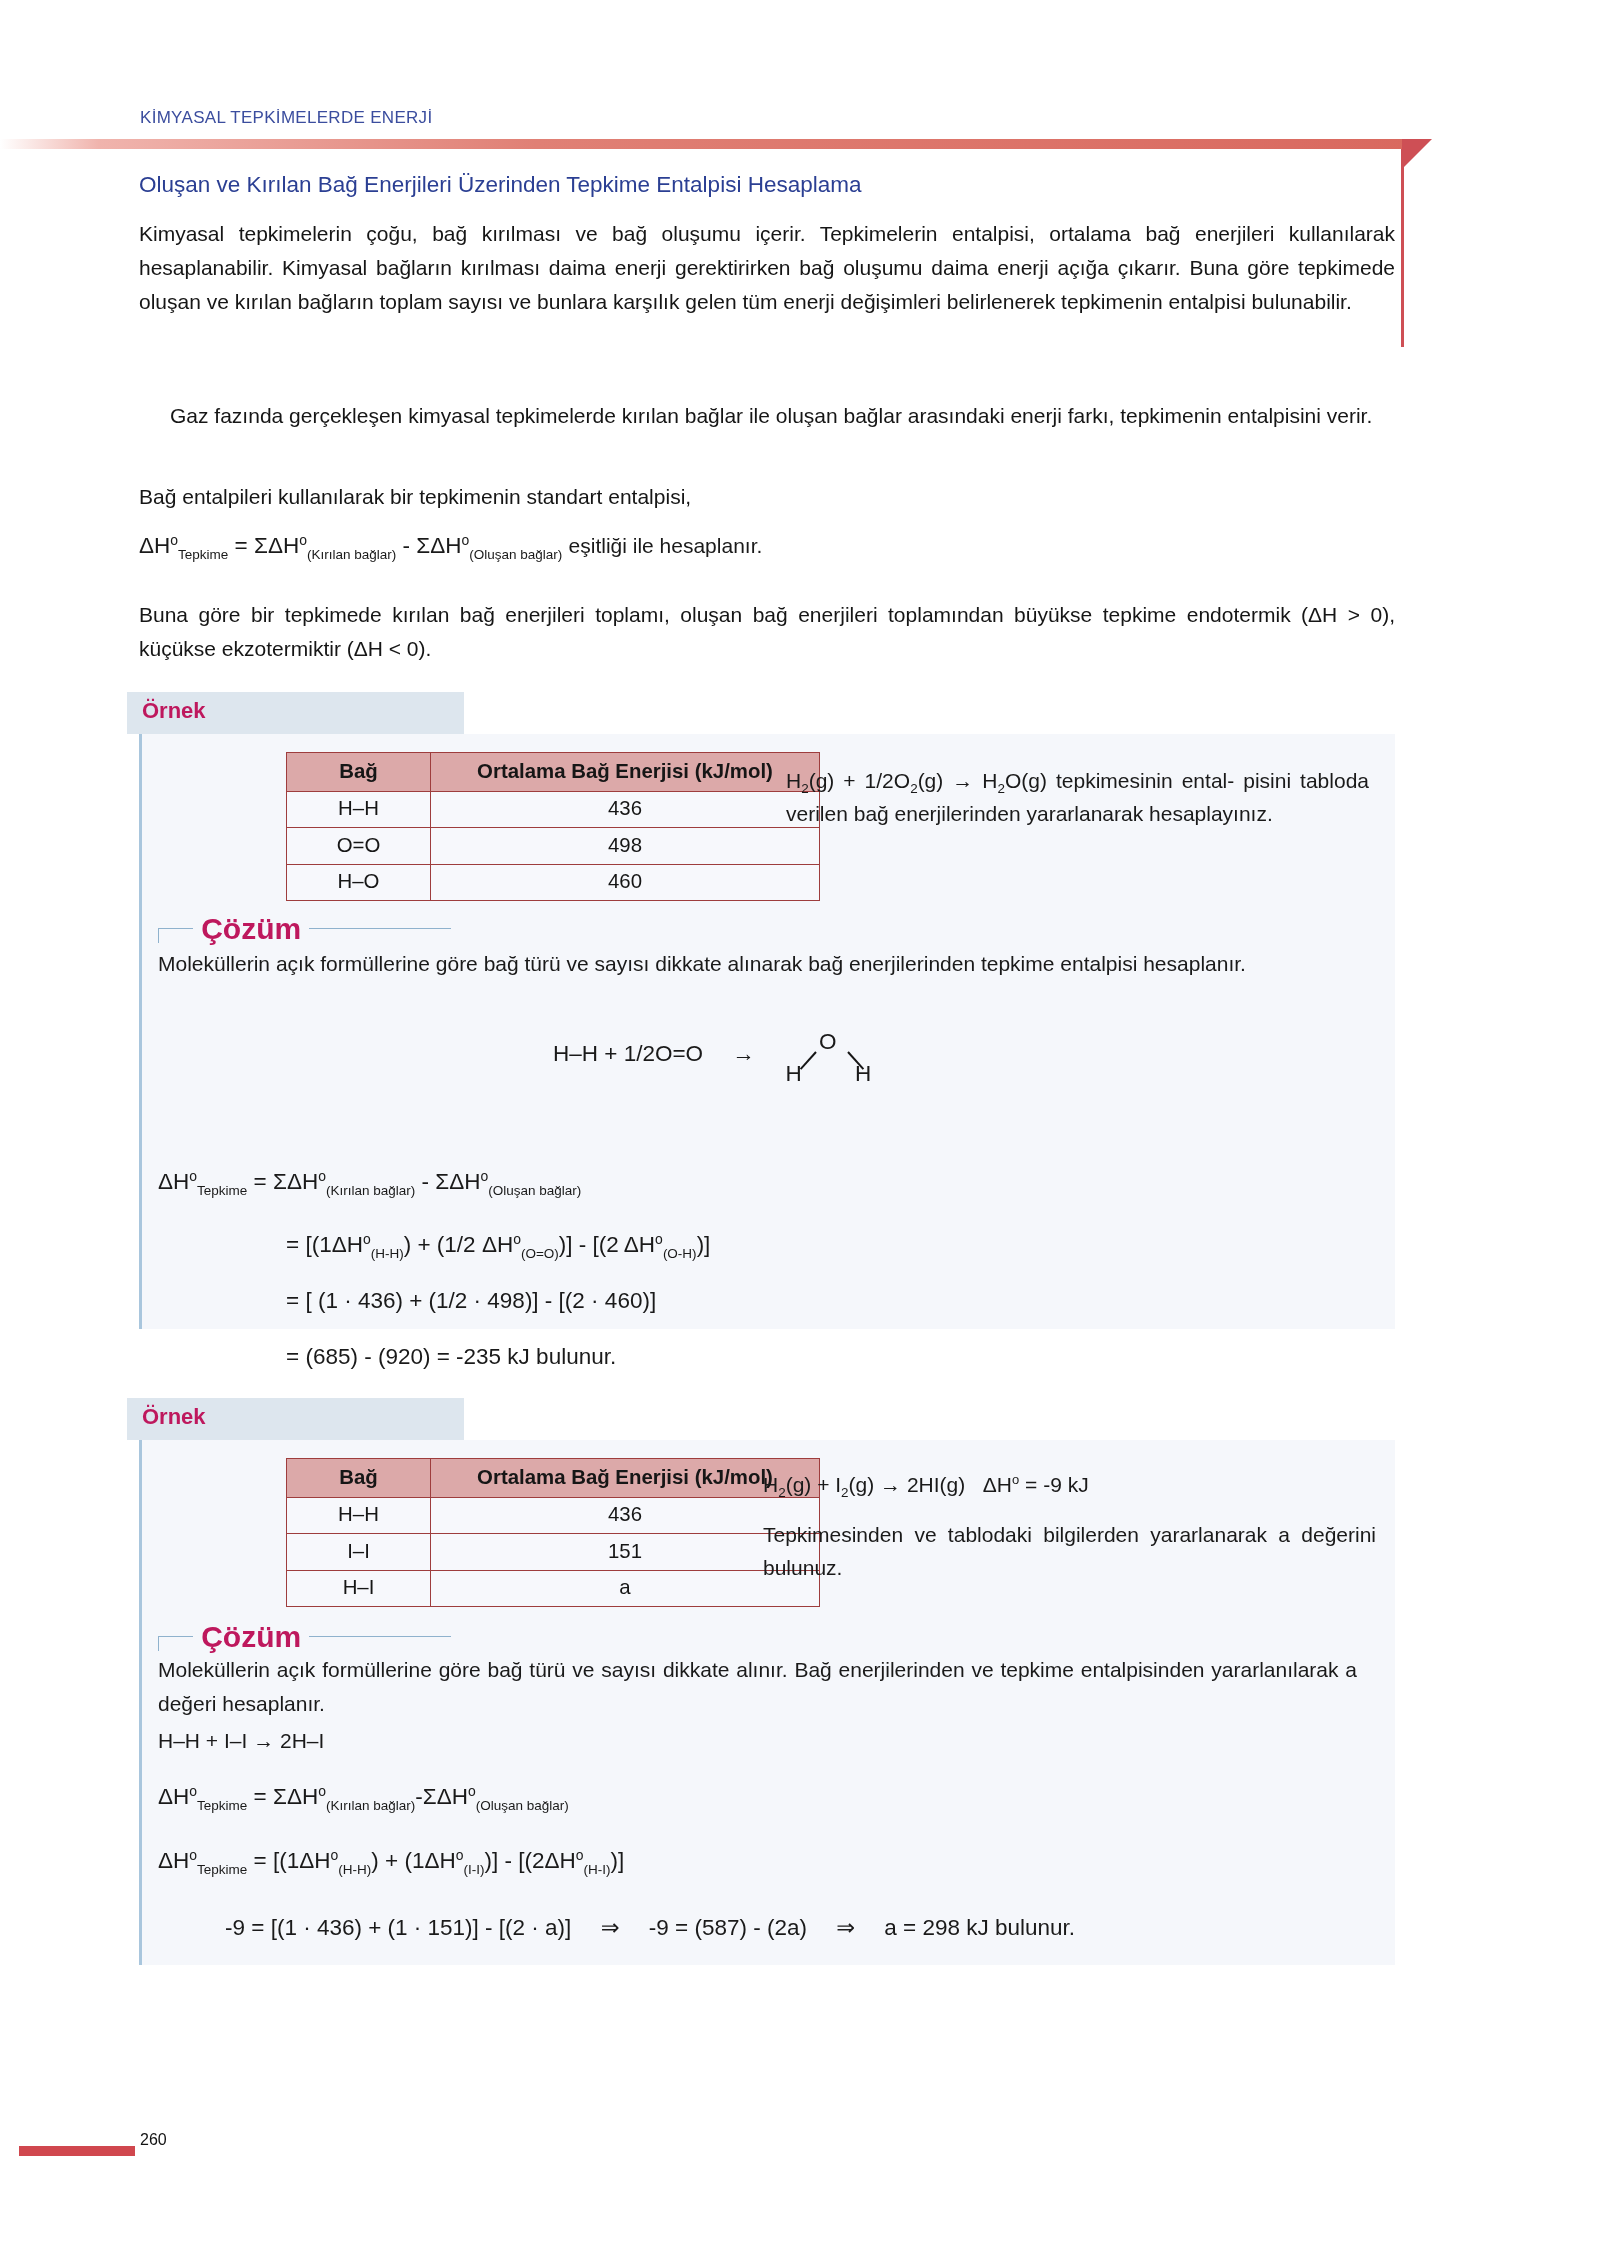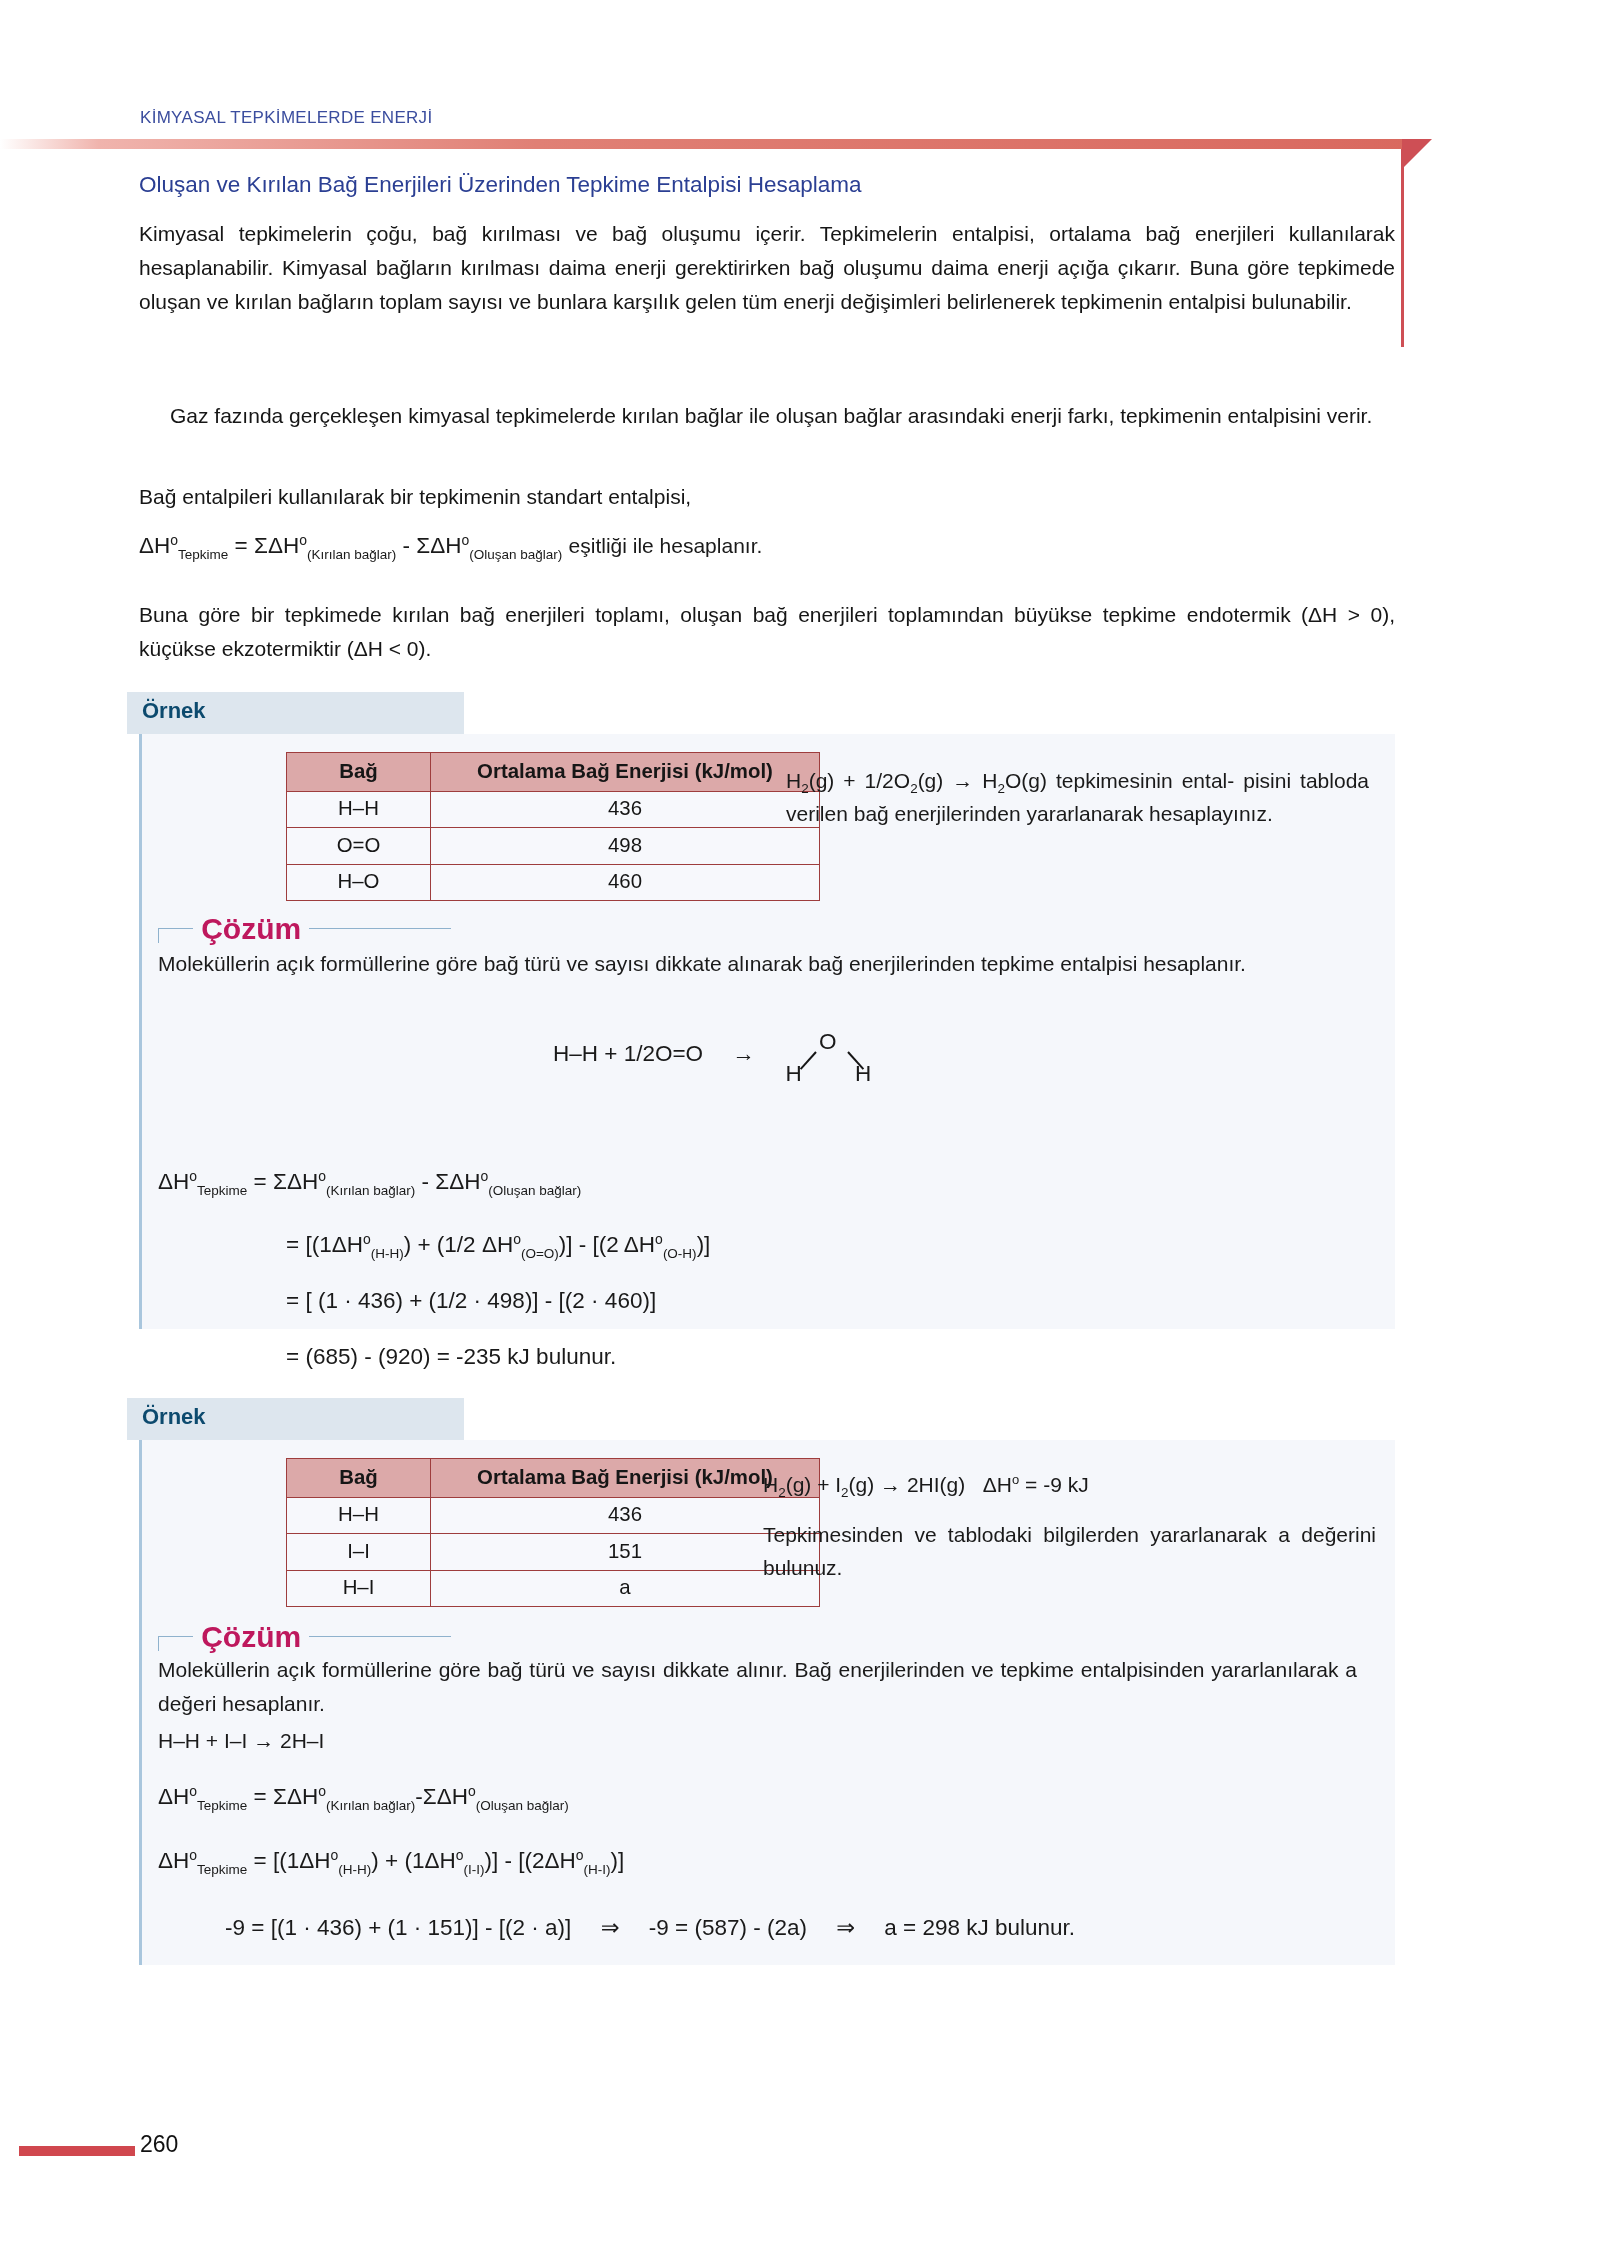--- a/index.html
+++ b/index.html
@@ -97,21 +97,21 @@
   .sup { font-size: 0.62em; vertical-align: super; line-height: 0; }
   .sub { font-size: 0.60em; vertical-align: sub; line-height: 0; }
   .subn { font-size: 0.64em; vertical-align: sub; line-height: 0; }
 
   
   .ornek-tab {
     position: absolute;
     background: #dde6ee;
     font-size: 22px;
     font-weight: bold;
-    color: #0c4a6e;
+    color: #be185d;
     padding: 6.1px 0 7.5px 15px;
     box-sizing: border-box;
   }
   .ornek1 { left: 127px; top: 692px; width: 337px; height: 42px; }
   .ornek2 { left: 127px; top: 1398px; width: 337px; height: 42px; }
 
   
   .ex-box {
     position: absolute;
     background: #f5f7fb;
@@ -281,21 +281,21 @@
     left: 19px;
     top: 2146px;
     width: 116px;
     height: 9.5px;
     background: #d0474e;
   }
   .page-no {
     position: absolute;
     left: 140px;
     top: 2131px;
-    font-size: 23px;
+    font-size: 16px;
     color: #111;
   }
 </style>
 </head>
 <body>
 
 <div class="page">
 
   <div class="runhead">KİMYASAL TEPKİMELERDE ENERJİ</div>
   <div class="head-rule"></div>

